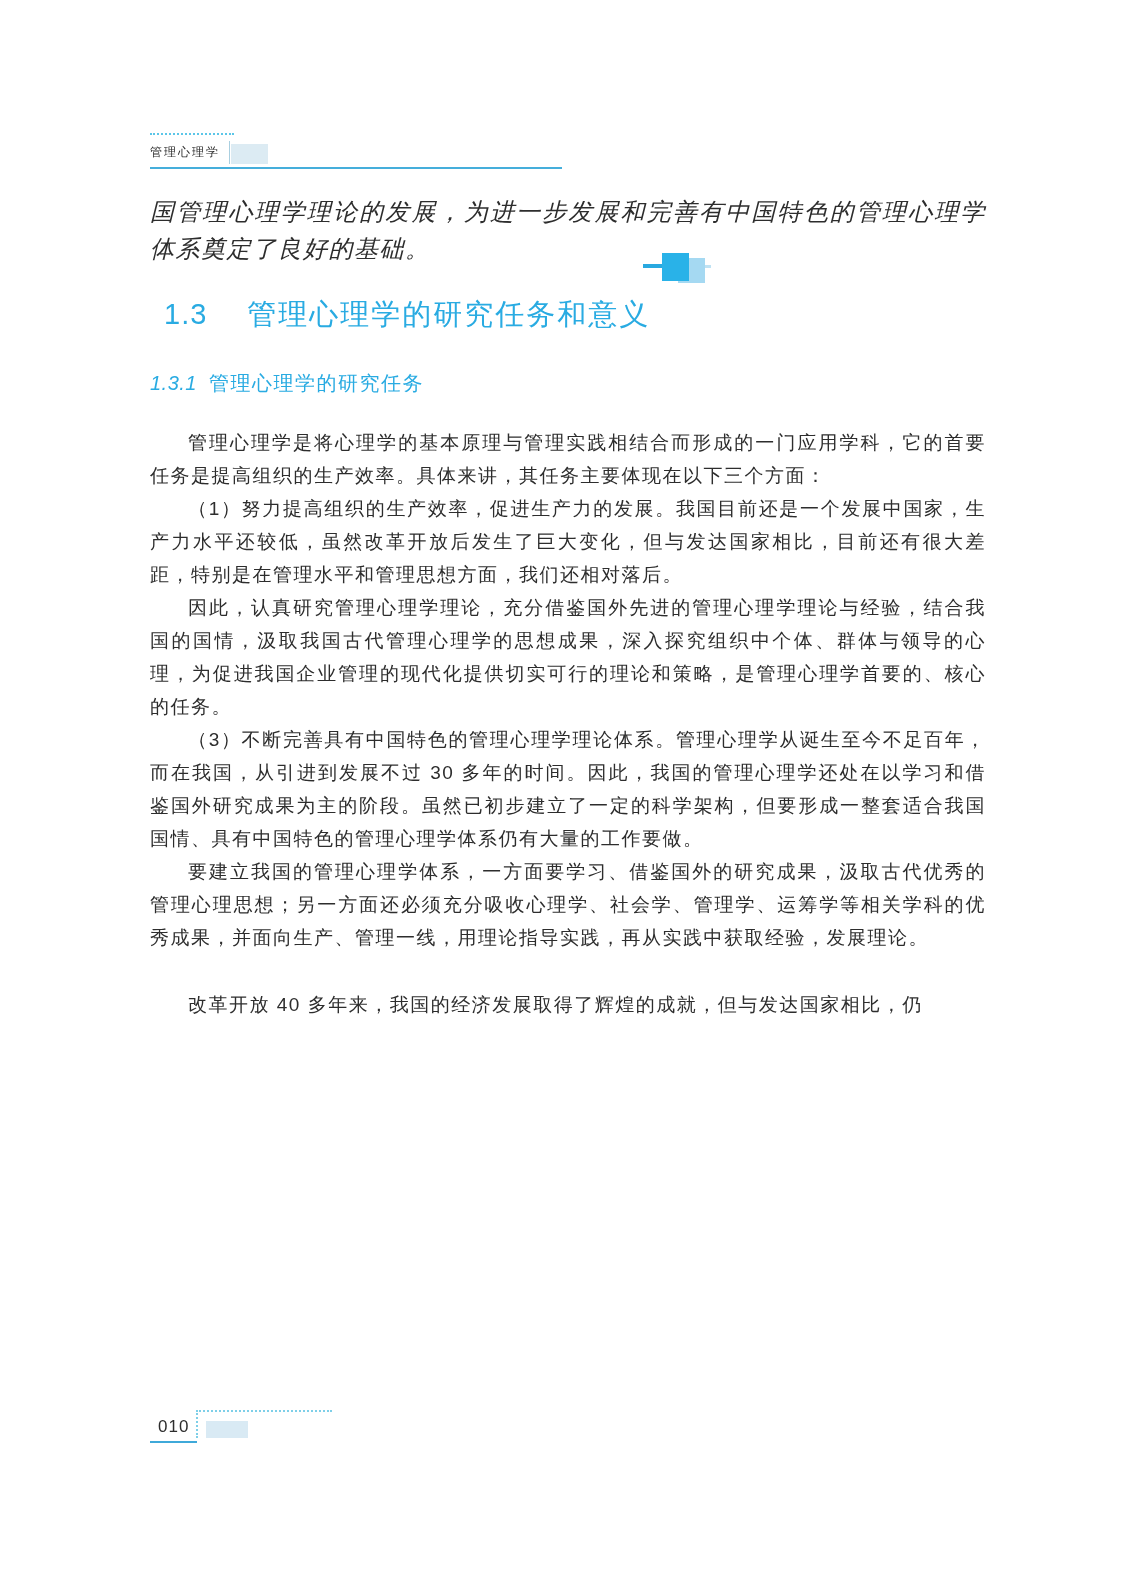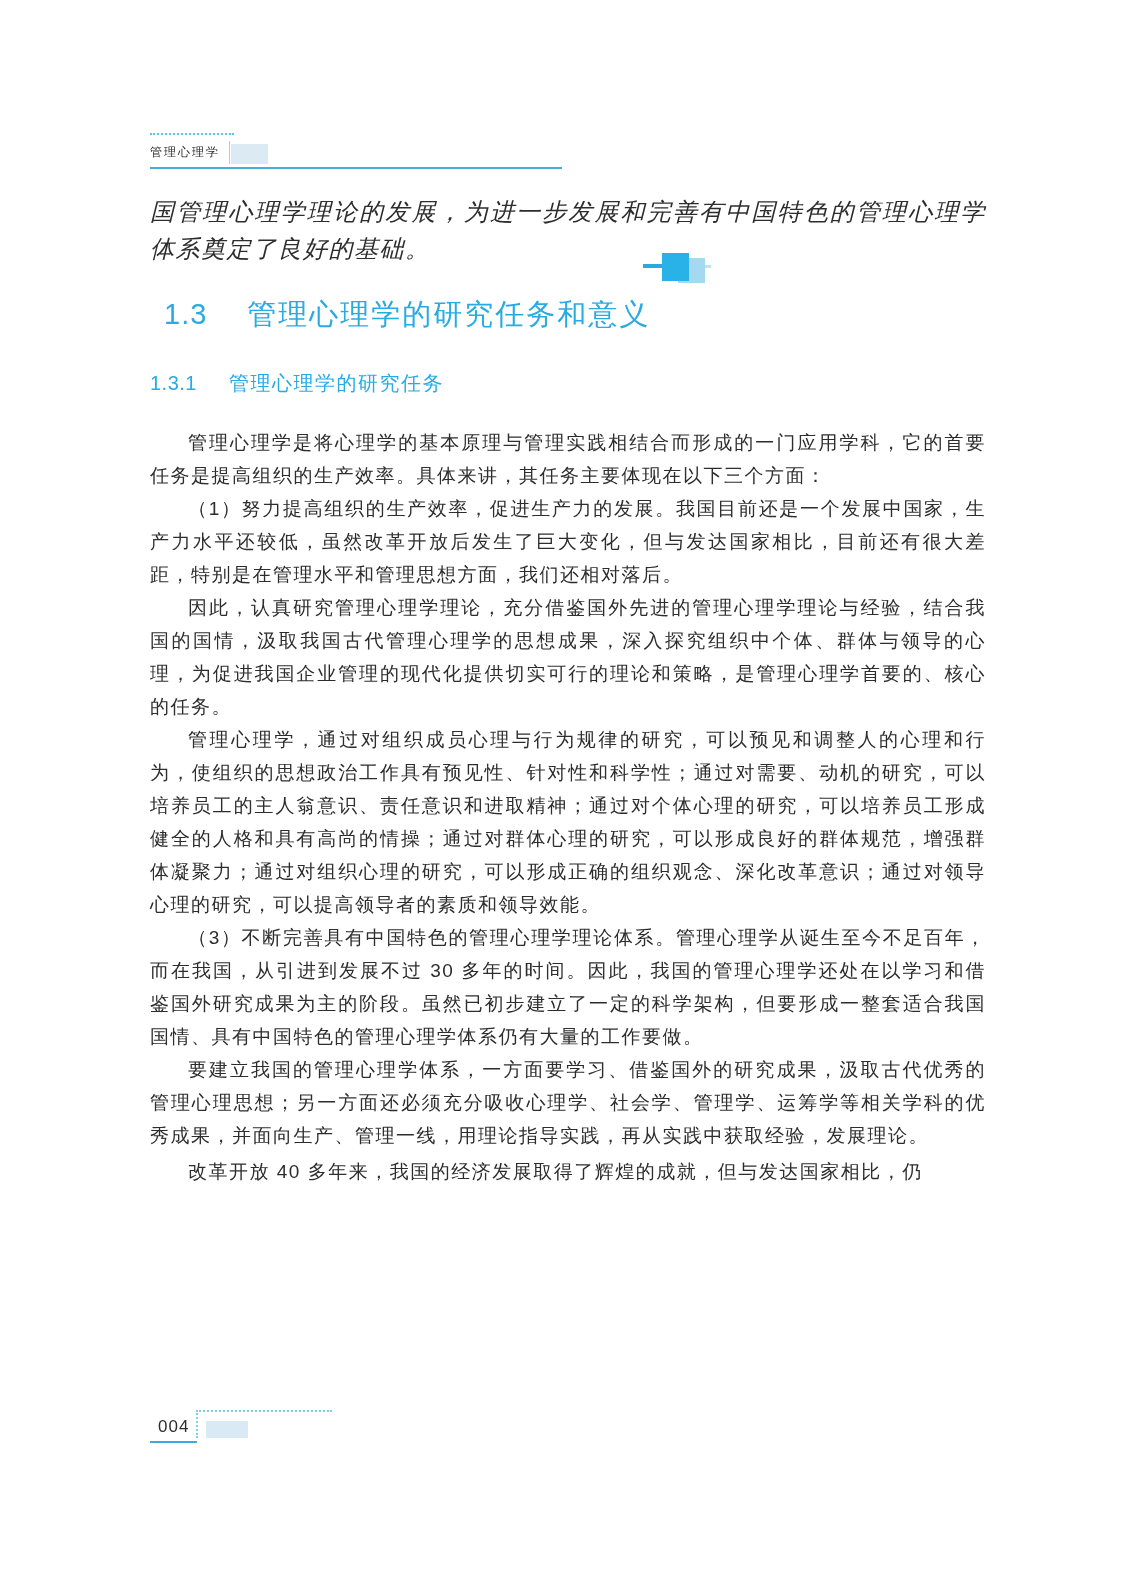--- a/index.html
+++ b/index.html
@@ -90,35 +90,35 @@
 
   .subsection-heading {
     margin-top: 34px;
     color: #29abe2;
     font-size: 20px;
     font-weight: 500;
     line-height: 30px;
     letter-spacing: 1.5px;
     white-space: nowrap;
   }
-  .subsection-heading .h-num { margin-right: 32px; letter-spacing: 0.5px; }
+  .subsection-heading .h-num { margin-right: 12px; letter-spacing: 0.5px; font-style: italic; }
   .subsection-heading.second { margin-top: 7px; }
 
   
   .body-block { margin-top: 28px; }
   .body-para {
     font-size: 19px;
     line-height: 33px;
     letter-spacing: 1.5px;
     text-align: justify;
     text-justify: inter-character;
     text-indent: 2em;
     color: #2d2d2d;
   }
-  .body-block-2 { margin-top: 3px; }
+  .body-block-2 { margin-top: 34px; }
 
   
   .page-footer {
     position: absolute;
     left: 150px; top: 1408px;
     width: 240px; height: 40px;
   }
   .pf-dotted {
     position: absolute; left: 46px; top: 2px;
     width: 136px; height: 28px;
@@ -173,32 +173,31 @@
     </h1>
 
     <h2 class="subsection-heading">
       <span class="h-num">1.3.1</span><span>管理心理学的研究任务</span>
     </h2>
 
     <div class="body-block">
       <p class="body-para">管理心理学是将心理学的基本原理与管理实践相结合而形成的一门应用学科，它的首要任务是提高组织的生产效率。具体来讲，其任务主要体现在以下三个方面：</p>
       <p class="body-para">（1）努力提高组织的生产效率，促进生产力的发展。我国目前还是一个发展中国家，生产力水平还较低，虽然改革开放后发生了巨大变化，但与发达国家相比，目前还有很大差距，特别是在管理水平和管理思想方面，我们还相对落后。</p>
       <p class="body-para">因此，认真研究管理心理学理论，充分借鉴国外先进的管理心理学理论与经验，结合我国的国情，汲取我国古代管理心理学的思想成果，深入探究组织中个体、群体与领导的心理，为促进我国企业管理的现代化提供切实可行的理论和策略，是管理心理学首要的、核心的任务。</p>
-      <p class="body-para">管理心理学，通过对组织成员心理与行为规律的研究，可以预见和调整人的心理和行为，使组织的思想政治工作具有预见性、针对性和科学性；通过对需要、动机的研究，可以培养员工的主人翁意识、责任意识和进取精神；通过对个体心理的研究，可以培养员工形成健全的人格和具有高尚的情操；通过对群体心理的研究，可以形成良好的群体规范，增强群体凝聚力；通过对组织心理的研究，可以形成正确的组织观念、深化改革意识；通过对领导心理的研究，可以提高领导者的素质和领导效能。</p>
       <p class="body-para">（3）不断完善具有中国特色的管理心理学理论体系。管理心理学从诞生至今不足百年，而在我国，从引进到发展不过 30 多年的时间。因此，我国的管理心理学还处在以学习和借鉴国外研究成果为主的阶段。虽然已初步建立了一定的科学架构，但要形成一整套适合我国国情、具有中国特色的管理心理学体系仍有大量的工作要做。</p>
       <p class="body-para">要建立我国的管理心理学体系，一方面要学习、借鉴国外的研究成果，汲取古代优秀的管理心理思想；另一方面还必须充分吸收心理学、社会学、管理学、运筹学等相关学科的优秀成果，并面向生产、管理一线，用理论指导实践，再从实践中获取经验，发展理论。</p>
     </div>
 
 
     <div class="body-block body-block-2">
       <p class="body-para">改革开放 40 多年来，我国的经济发展取得了辉煌的成就，但与发达国家相比，仍</p>
     </div>
 
   </div>
 
   <footer class="page-footer">
     <span class="pf-dotted"></span>
     <span class="pf-highlight"></span>
-    <span class="pf-number">004</span>
+    <span class="pf-number">010</span>
     <span class="pf-underline"></span>
   </footer>
 
 </div>
 
 </body></html>

